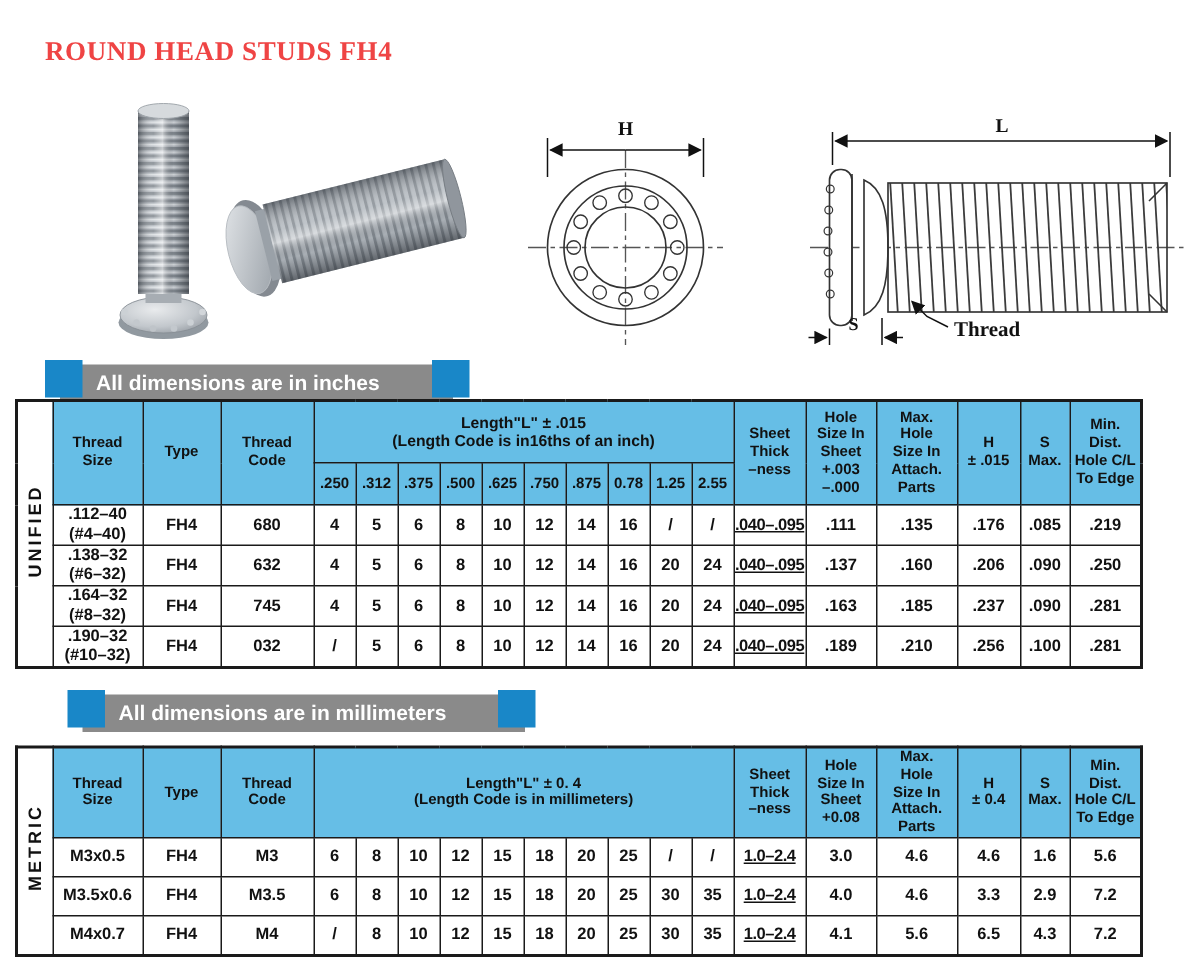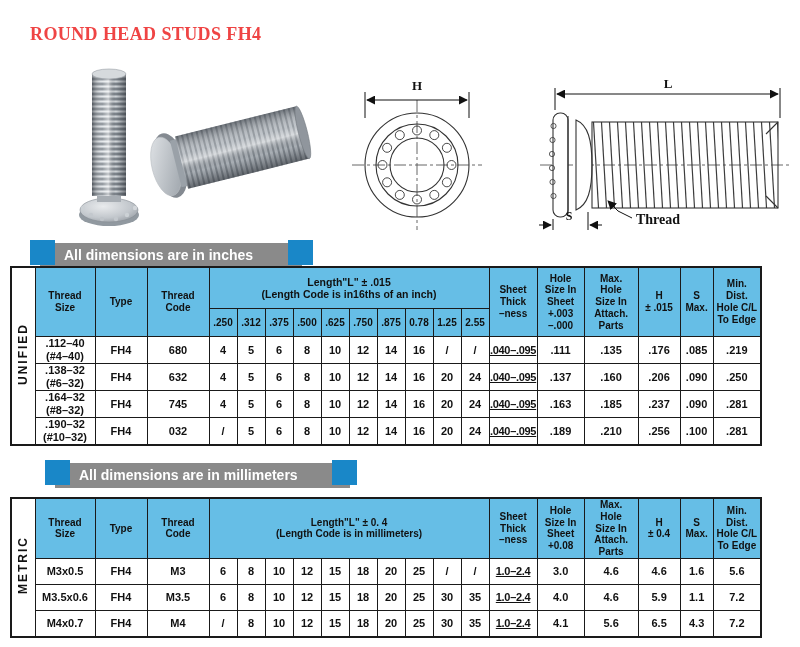--- a/index.html
+++ b/index.html
@@ -414,22 +414,22 @@
     <td>12</td>
     <td>15</td>
     <td>18</td>
     <td>20</td>
     <td>25</td>
     <td>30</td>
     <td>35</td>
     <td class="sm">1.0–2.4</td>
     <td>4.0</td>
     <td>4.6</td>
-    <td>5.9</td>
-    <td>1.1</td>
+    <td>3.3</td>
+    <td>2.9</td>
     <td>7.2</td>
   </tr>
   <tr class="data">
     <td class="ts">M4x0.7</td>
     <td>FH4</td>
     <td>M4</td>
     <td>/</td>
     <td>8</td>
     <td>10</td>
     <td>12</td>

